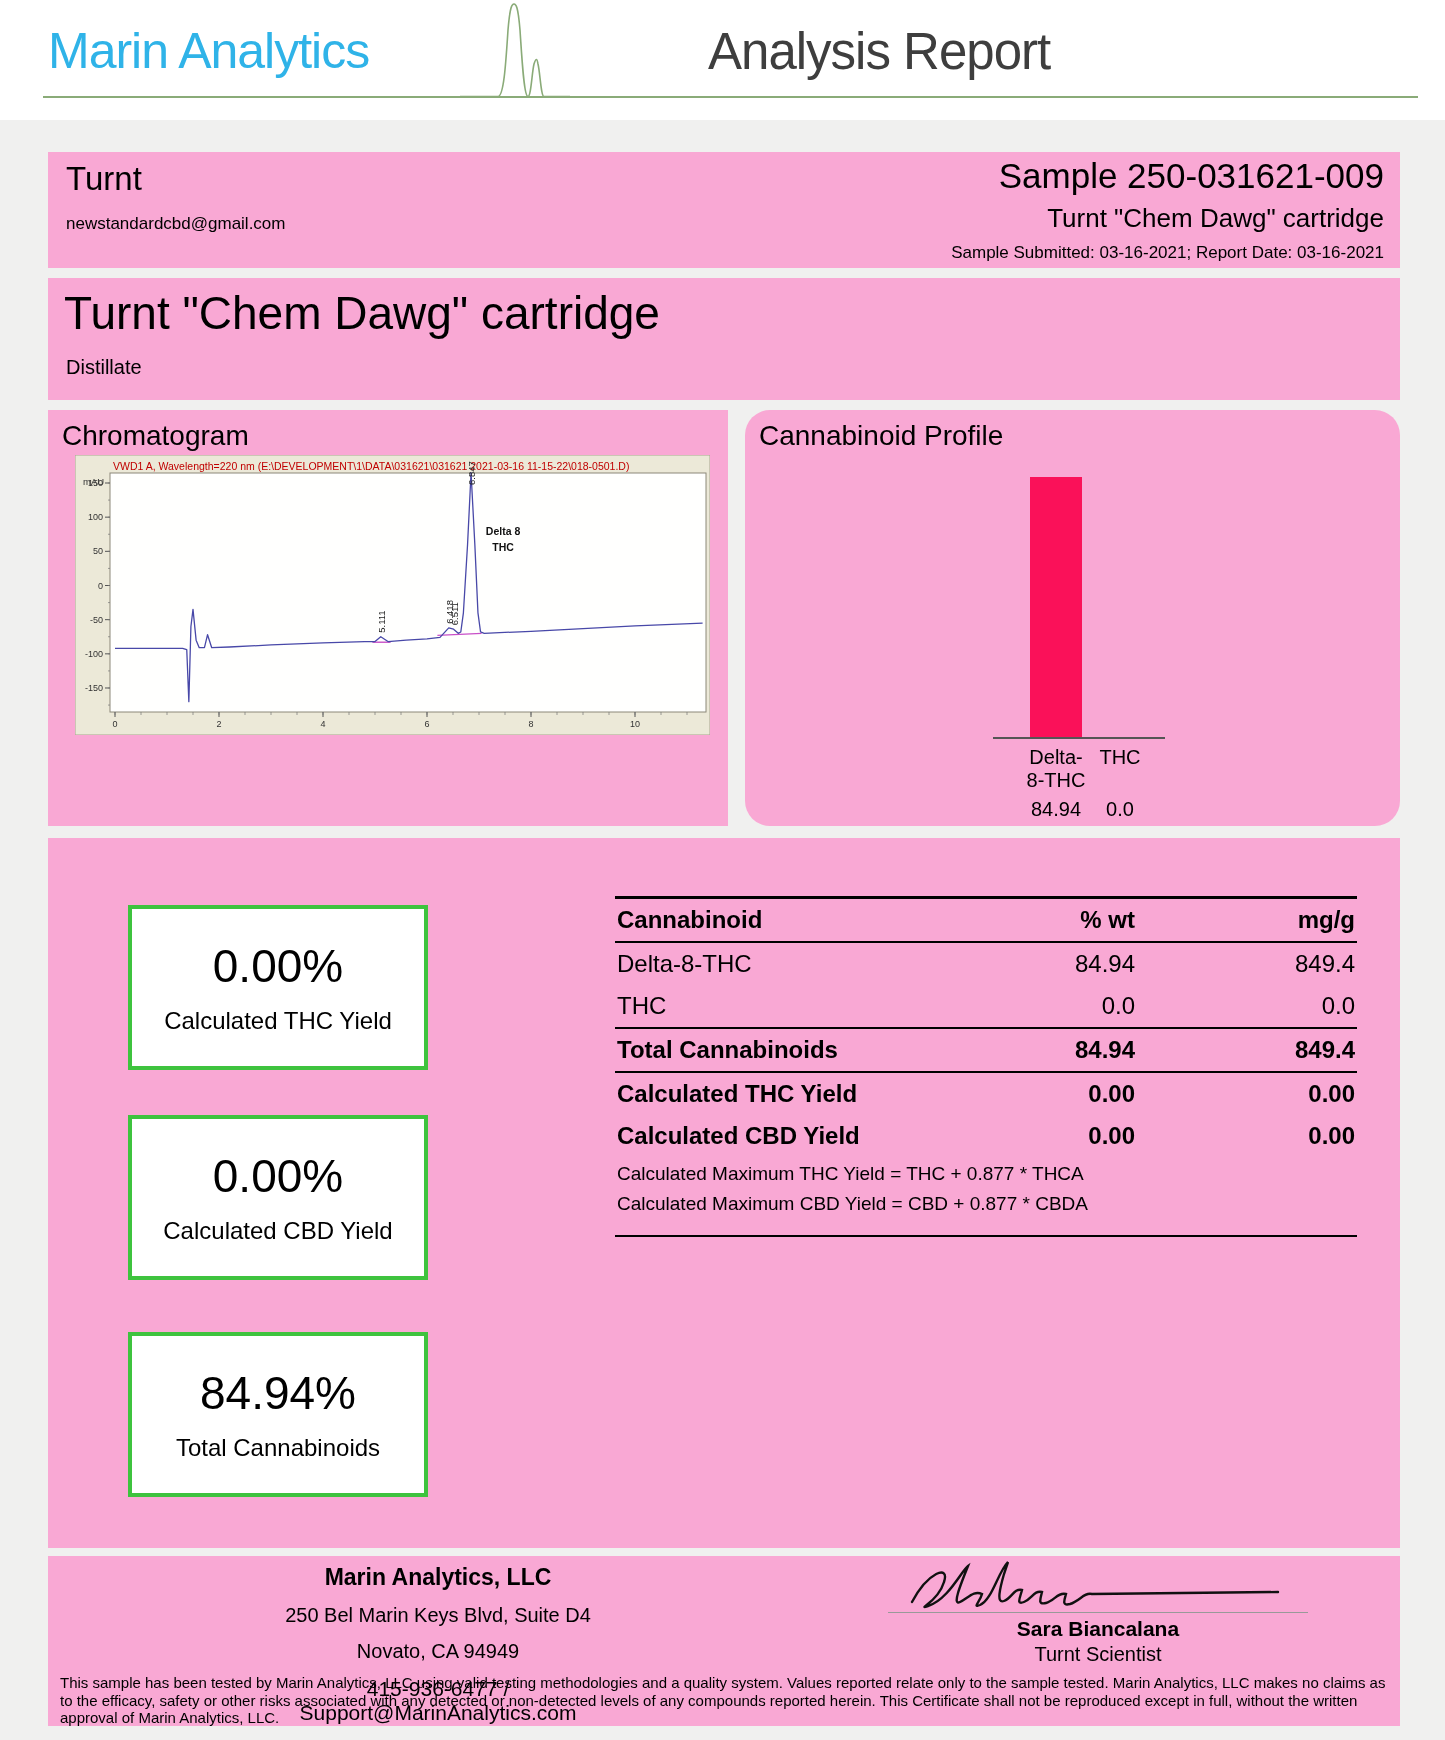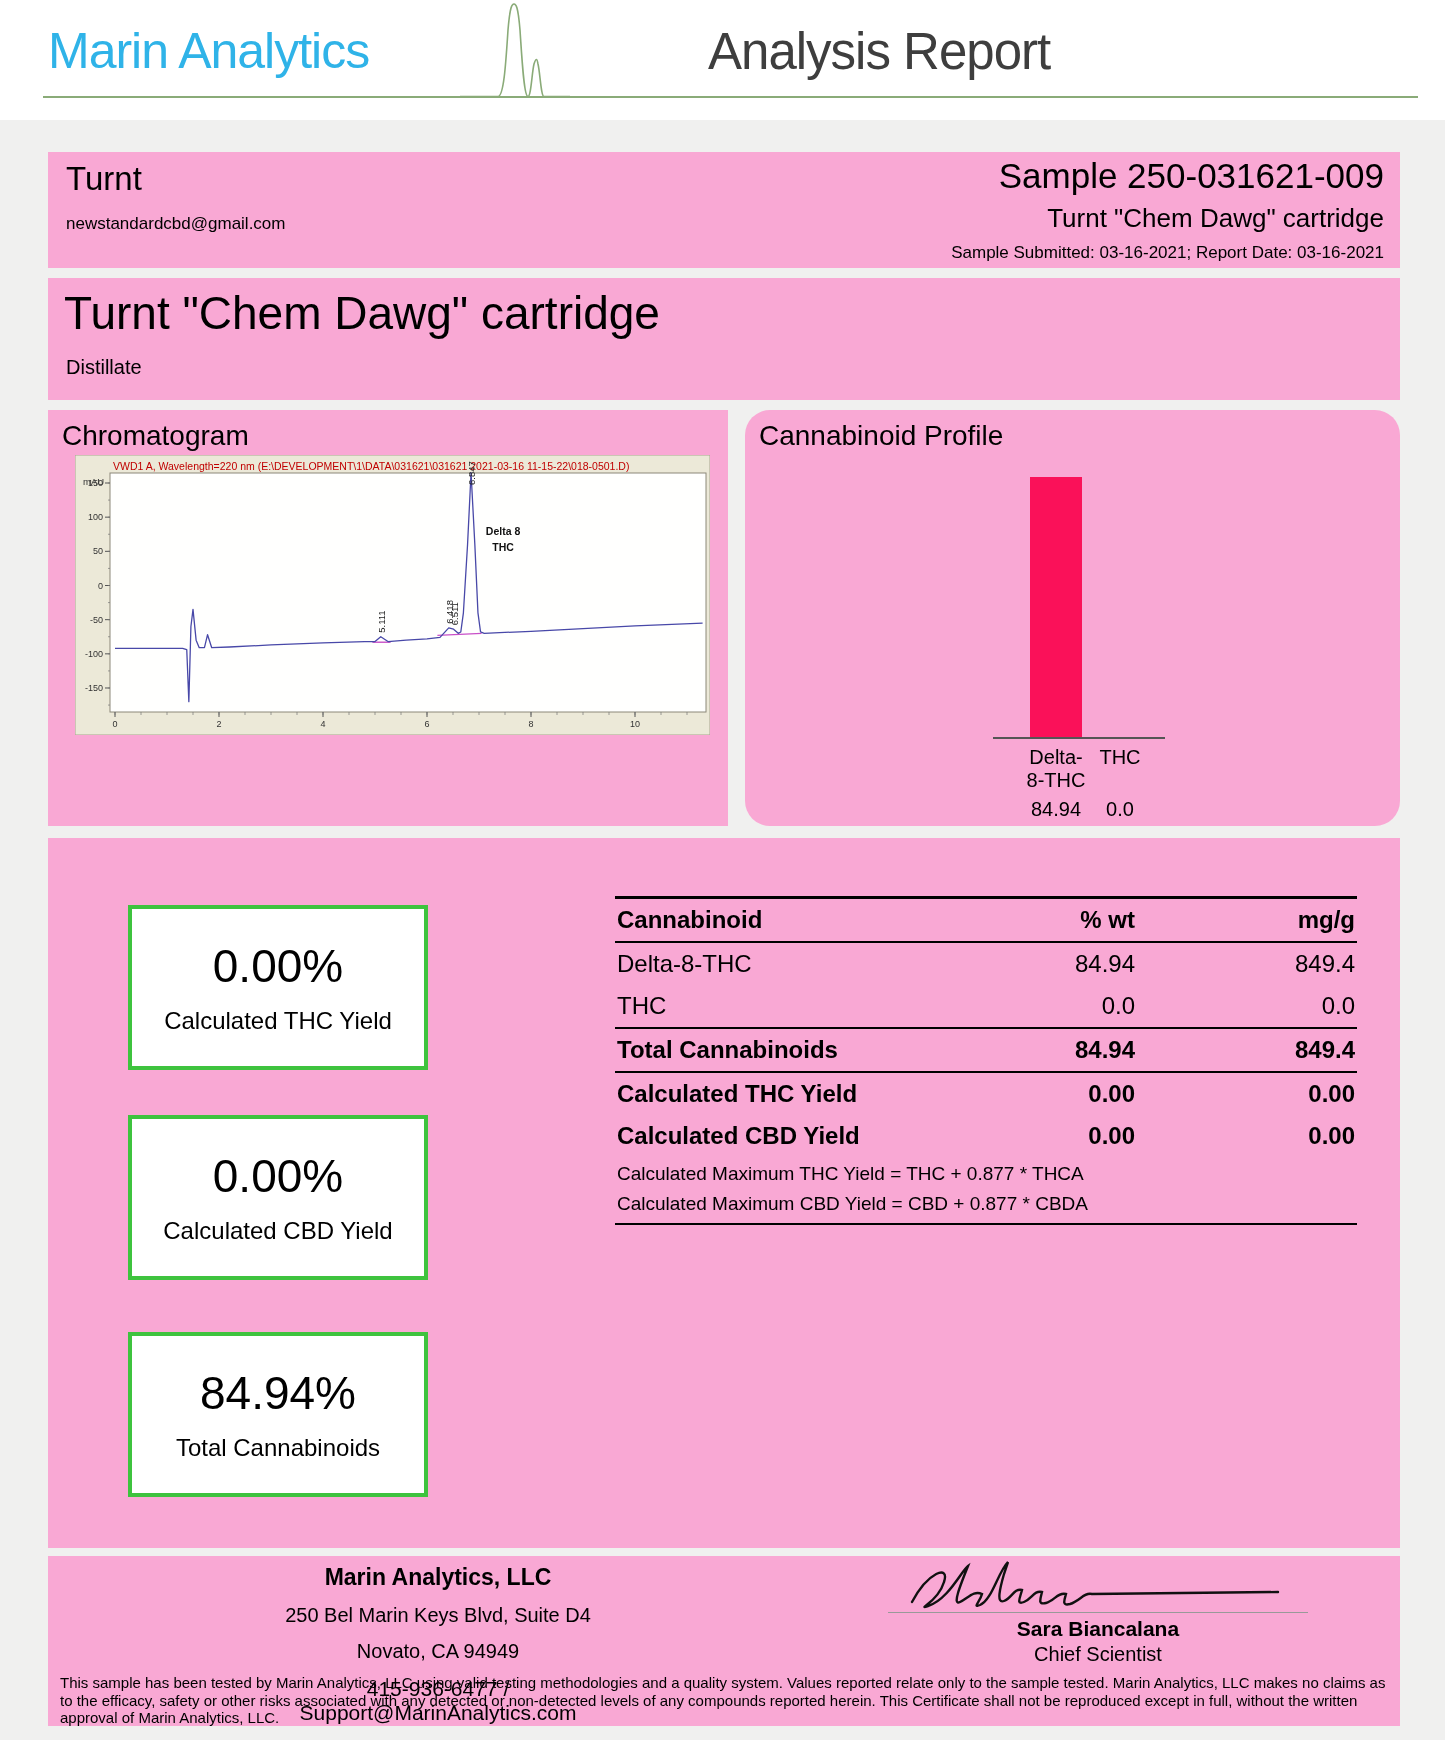--- a/index.html
+++ b/index.html
@@ -49,21 +49,21 @@
   .bar { position:absolute; width:52px; }
   .bar-cat { position:absolute; width:66px; text-align:center; font-size:20px; top:336px; line-height:1.15; }
   .bar-val { position:absolute; width:66px; text-align:center; font-size:20px; top:388px; }
 
   
   .gbox { position:absolute; left:80px; width:300px; height:165px; border:4px solid #3ec33e; background:#fff; text-align:center; }
   .gbox .v { font-size:46px; margin-top:30px; }
   .gbox .l { font-size:24px; margin-top:14px; }
 
   
-  .hplc-table { position:absolute; left:567px; top:58px; width:742px; border-top:3px solid #000; border-bottom:2px solid #000; padding-bottom:6px; }
+  .hplc-table { position:absolute; left:567px; top:58px; width:742px; border-top:3px solid #000; border-bottom:2px solid #000; padding-bottom:18px; }
   .t-row { display:flex; align-items:baseline; padding:7px 2px; font-size:24px; }
   .t-row .c1 { flex:1; text-align:left; }
   .t-row .c2 { width:200px; text-align:right; }
   .t-row .c3 { width:220px; text-align:right; }
   .t-head { font-weight:bold; border-bottom:2px solid #000; }
   .t-bold { font-weight:bold; }
   .t-rule { border-top:2px solid #000; }
   .t-note { font-size:19px; padding:6px 2px 2px 2px; }
 
   
@@ -261,16 +261,16 @@
     <div class="company-contact">415-936-6477 / Support@MarinAnalytics.com</div>
   </div>
   <div class="sig-block">
     <svg class="sig-svg" width="400" height="54" viewBox="0 0 400 54">
       <path d="M14,44 C30,14 52,6 46,24 C40,44 18,52 30,48 C50,42 64,12 70,8 C62,28 54,48 62,44 C70,40 76,32 84,36 C82,44 74,50 82,47
                C94,42 100,14 110,4 L106,16 C102,30 98,46 106,43 C114,40 116,30 124,32 C122,40 118,47 126,44 C134,41 136,32 144,34
                C142,42 140,47 148,45 C156,43 160,34 168,36 C166,43 164,48 172,46 C182,43 186,34 194,36 L380,34" fill="none" stroke="#111" stroke-width="2.4" stroke-linecap="round"></path>
     </svg>
     <div class="sig-rule"></div>
     <div class="sig-name">Sara Biancalana</div>
-    <div class="sig-title">Chief Scientist</div>
+    <div class="sig-title">Turnt Scientist</div>
   </div>
   <div class="disclaimer">This sample has been tested by Marin Analytics, LLC using valid testing methodologies and a quality system.  Values reported relate only to the sample tested.  Marin Analytics, LLC makes no claims as to the efficacy, safety or other risks associated with any detected or non-detected levels of any compounds reported herein.  This Certificate shall not be reproduced except in full, without the written approval of Marin Analytics, LLC.</div>
 </div>
 
 </body></html>

